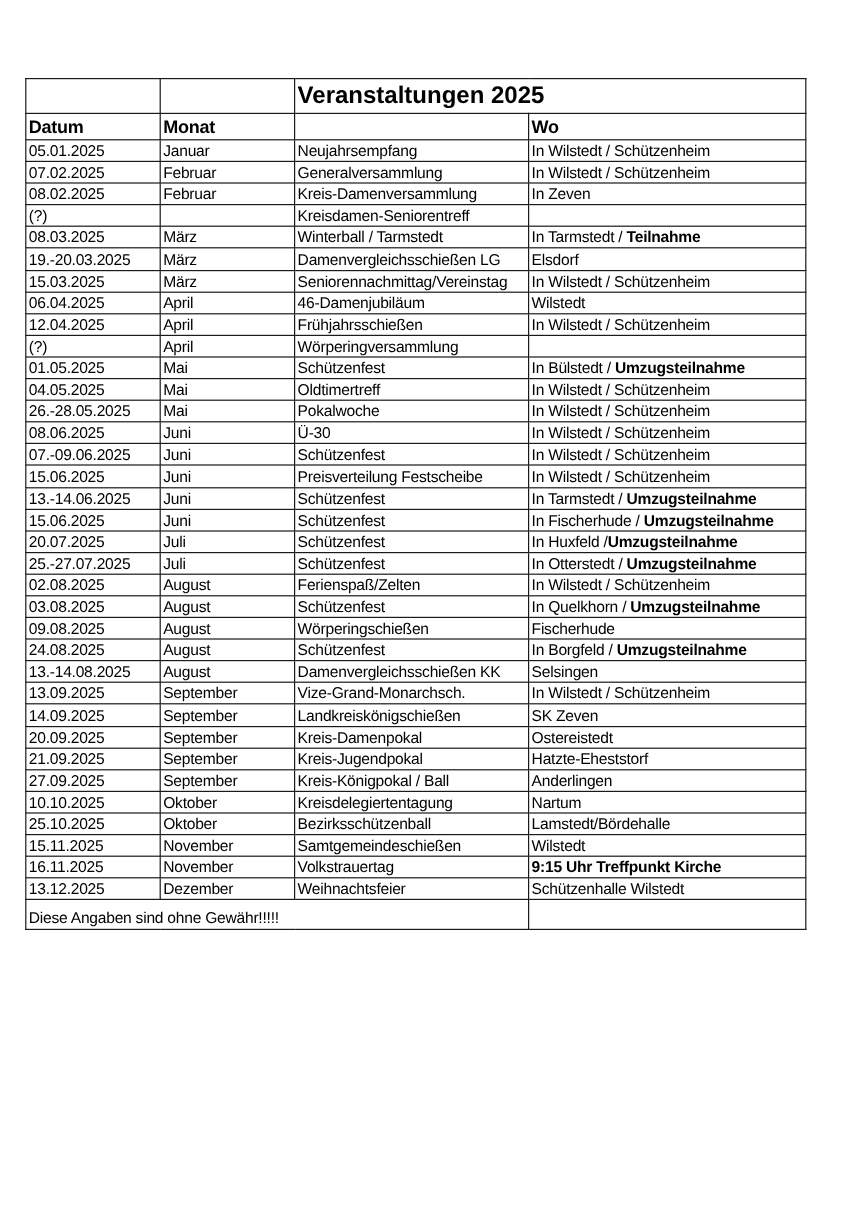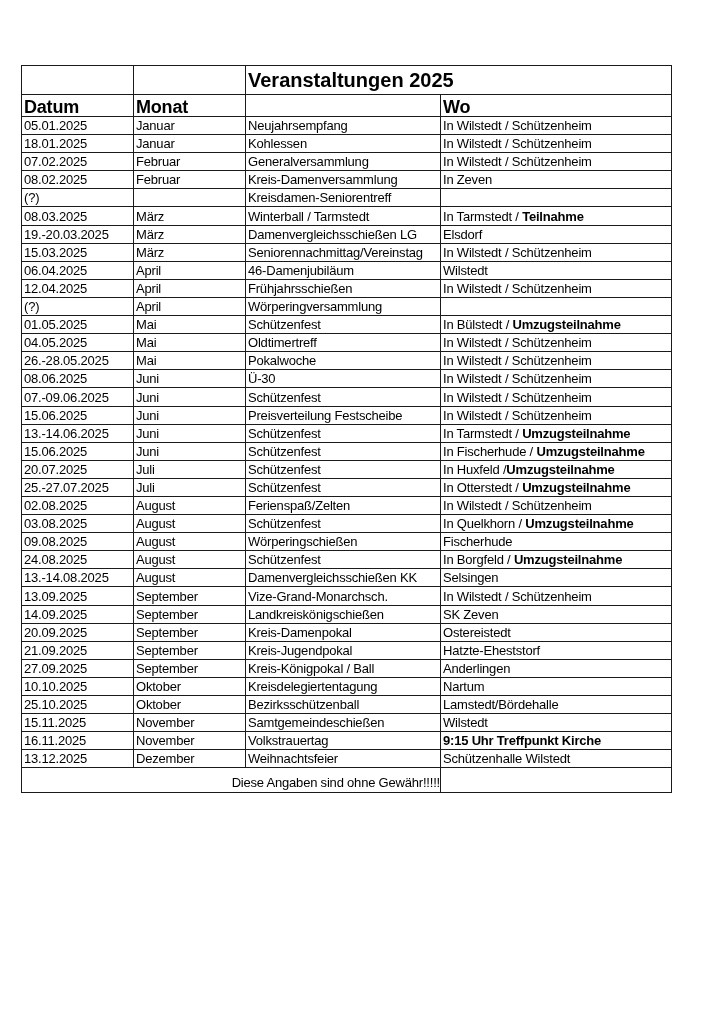--- a/index.html
+++ b/index.html
@@ -25,22 +25,22 @@
     font-size: 13px;
     height: 17.1px;
     line-height: 17px;
     white-space: nowrap;
     overflow: hidden;
     vertical-align: bottom;
     letter-spacing: -0.2px;
   }
   tr.title td { height: 27.5px; font-size: 20px; font-weight: bold; line-height: 26px; vertical-align: middle; letter-spacing: 0; }
   tr.title td.t-merge { border-left: 1.5px solid #1a1a1a; }
-  tr.head td { height: 21.5px; font-weight: bold; font-size: 18px; line-height: 18px; }
-  tr.foot td { height: 22.5px; vertical-align: bottom; padding-bottom: 1px; text-align: right; }
+  tr.head td { height: 21.5px; font-weight: bold; font-size: 15px; line-height: 18px; }
+  tr.foot td { height: 22.5px; vertical-align: bottom; padding-bottom: 1px; }
   .b { font-weight: bold; }
 </style>
 </head>
 <body>
 
 <div class="sheet">
   <table>
     <colgroup>
         <col class="c1">
         <col class="c2">
@@ -59,26 +59,20 @@
         <td></td>
         <td>Wo</td>
       </tr>
     <tr>
           <td>05.01.2025</td>
           <td>Januar</td>
           <td>Neujahrsempfang</td>
           <td><span>In Wilstedt / Schützenheim</span><span class="b"></span></td>
         </tr>
         <tr>
-          <td>18.01.2025</td>
-          <td>Januar</td>
-          <td>Kohlessen</td>
-          <td><span>In Wilstedt / Schützenheim</span><span class="b"></span></td>
-        </tr>
-        <tr>
           <td>07.02.2025</td>
           <td>Februar</td>
           <td>Generalversammlung</td>
           <td><span>In Wilstedt / Schützenheim</span><span class="b"></span></td>
         </tr>
         <tr>
           <td>08.02.2025</td>
           <td>Februar</td>
           <td>Kreis-Damenversammlung</td>
           <td><span>In Zeven</span><span class="b"></span></td>

